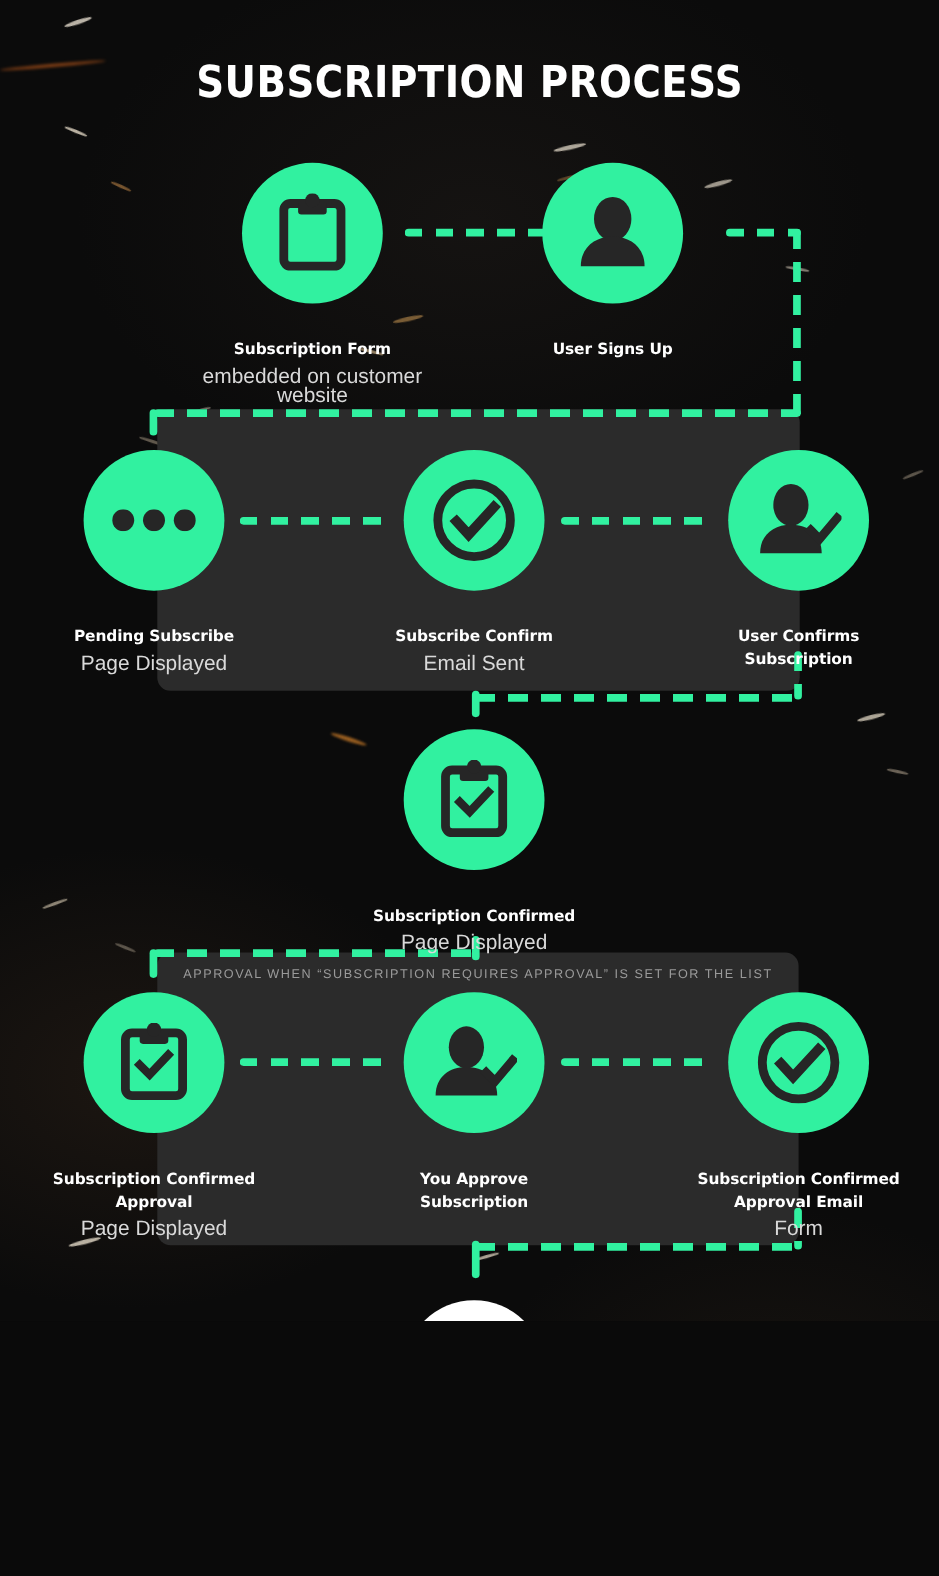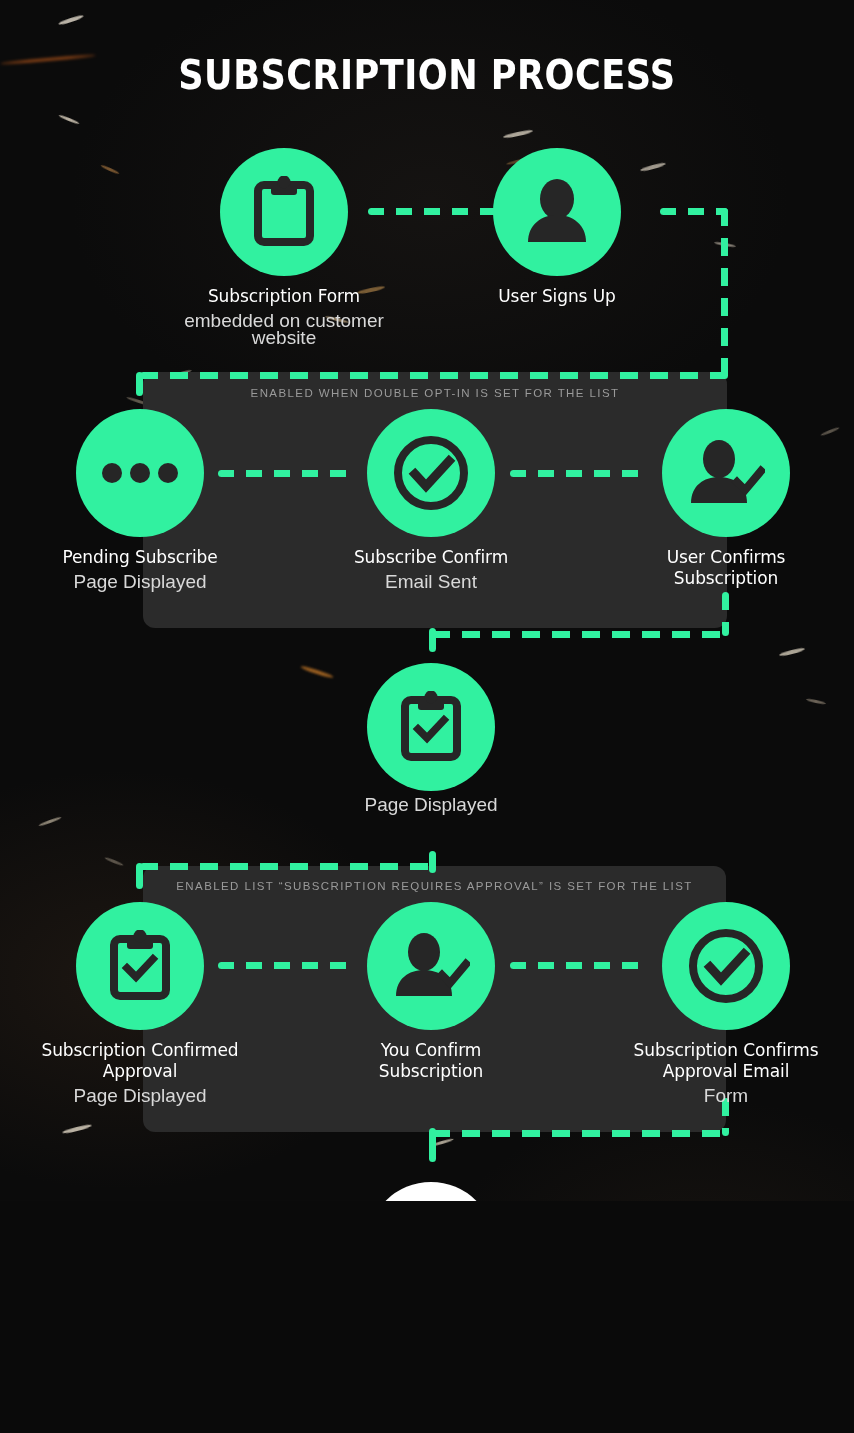--- a/index.html
+++ b/index.html
@@ -66,25 +66,25 @@
     background: #31f1a0;
     margin: 0 auto;
     display: flex;
     align-items: center;
     justify-content: center;
   }
   .circle.white { background: #ffffff; }
   .circle svg { display: block; }
 
   .node-label {
-    margin-top: 10px;
+    margin-top: 32px;
     color: #ffffff;
     font-family: "DejaVu Sans", sans-serif;
-    font-weight: normal;
-    font-size: 17px;
+    font-weight: bold;
+    font-size: 14px;
     line-height: 21px;
     letter-spacing: -0.1px;
   }
   .node-sub {
     margin-top: 5px;
     color: #d9d9d9;
     font-family: "Liberation Sans", sans-serif;
     font-weight: normal;
     font-size: 19px;
     line-height: 17px;
@@ -192,23 +192,22 @@
   <div class="dash-h" style="left:140px; top:863px; width:294px;"></div>
   <div class="stub" style="left:136px; top:863px; height:26px;"></div>
 
   <div class="dash-h short" style="left:218px; top:962px; width:134px;"></div>
   <div class="dash-h short" style="left:510px; top:962px; width:136px;"></div>
 
   <div class="dash-v" style="left:722px; top:1098px; height:38px;"></div>
   <div class="dash-h" style="left:432px; top:1130px; width:296px;"></div>
   <div class="stub" style="left:429px; top:1128px; height:34px;"></div>
 
-  <div class="banner-caption" style="left:143px; top:387px; width:584px;">ENABLED WHEN DOUBLE OPT-IN IS SET FOR THE  LIST</div>
-
-  <div class="banner-caption" style="left:143px; top:880px; width:583px;">ENABLED LIST “SUBSCRIPTION REQUIRES APPROVAL” IS SET FOR THE LIST</div>
+
+  <div class="banner-caption" style="left:143px; top:880px; width:583px;">APPROVAL WHEN “SUBSCRIPTION REQUIRES APPROVAL” IS SET FOR THE LIST</div>
 
   <div class="node" style="left:184px; top:148px;">
     <div class="circle">
       <span>
         <svg width="66" height="72" viewBox="0 0 66 72" fill="none">
           <rect x="7" y="9" width="52" height="57" rx="6" stroke="#262626" stroke-width="8"></rect>
           <path d="M20 9 h26 v7 a3 3 0 0 1 -3 3 h-20 a3 3 0 0 1 -3 -3 z" fill="#262626"></path>
           <circle cx="33" cy="6" r="6.5" fill="#262626"></circle>
         </svg>
       </span>
@@ -275,20 +274,21 @@
     <div class="circle">
       <span>
         <svg width="66" height="72" viewBox="0 0 66 72" fill="none">
           <rect x="7" y="9" width="52" height="57" rx="6" stroke="#262626" stroke-width="8"></rect>
           <path d="M20 9 h26 v7 a3 3 0 0 1 -3 3 h-20 a3 3 0 0 1 -3 -3 z" fill="#262626"></path>
           <circle cx="33" cy="6" r="6.5" fill="#262626"></circle>
           <path d="M20 38 L29 47 L46 29" stroke="#262626" stroke-width="7.5" stroke-linecap="square" fill="none"></path>
         </svg>
       </span>
     </div>
+    <div class="node-label">Subscription Confirmed</div>
     <div class="node-sub">Page Displayed</div>
   </div>
 
   <div class="node" style="left:40px; top:902px;">
     <div class="circle">
       <span>
         <svg width="66" height="72" viewBox="0 0 66 72" fill="none">
           <rect x="7" y="9" width="52" height="57" rx="6" stroke="#262626" stroke-width="8"></rect>
           <path d="M20 9 h26 v7 a3 3 0 0 1 -3 3 h-20 a3 3 0 0 1 -3 -3 z" fill="#262626"></path>
           <circle cx="33" cy="6" r="6.5" fill="#262626"></circle>
@@ -303,34 +303,34 @@
   <div class="node" style="left:331px; top:902px;">
     <div class="circle">
       <span>
         <svg width="78" height="72" viewBox="0 0 78 72" fill="none">
           <ellipse cx="32" cy="22" rx="16" ry="19" fill="#262626"></ellipse>
           <path d="M4 66 c0 -17 12.5 -26 28 -26 s28 9 28 26 z" fill="#262626"></path>
           <path d="M50 45 L58 53 L74 34" stroke="#262626" stroke-width="8" stroke-linecap="square" fill="none"></path>
         </svg>
       </span>
     </div>
-    <div class="node-label">You Confirm Subscription</div>
+    <div class="node-label">You Approve Subscription</div>
     <div class="node-sub"></div>
   </div>
 
   <div class="node" style="left:626px; top:902px;">
     <div class="circle">
       <span>
         <svg width="80" height="80" viewBox="0 0 80 80" fill="none">
           <circle cx="40" cy="40" r="33" stroke="#262626" stroke-width="8"></circle>
           <path d="M24 41 L35 53 L58 28" stroke="#262626" stroke-width="9" stroke-linecap="square" stroke-linejoin="miter" fill="none"></path>
         </svg>
       </span>
     </div>
-    <div class="node-label">Subscription Confirms Approval Email</div>
+    <div class="node-label">Subscription Confirmed Approval Email</div>
     <div class="node-sub">Form</div>
   </div>
 
   <div class="node" style="left:331px; top:1182px;">
     <div class="circle white">
       <span>
         <svg width="72" height="64" viewBox="0 0 72 64" fill="none">
           <path d="M5 5 h62 v37 h-34 L11 58 l0 -16 h-6 z" stroke="#262626" stroke-width="7" stroke-linejoin="miter" fill="none"></path>
           <rect x="26" y="16" width="22" height="5" fill="#262626"></rect>
           <rect x="20" y="25" width="34" height="5" fill="#262626"></rect>

